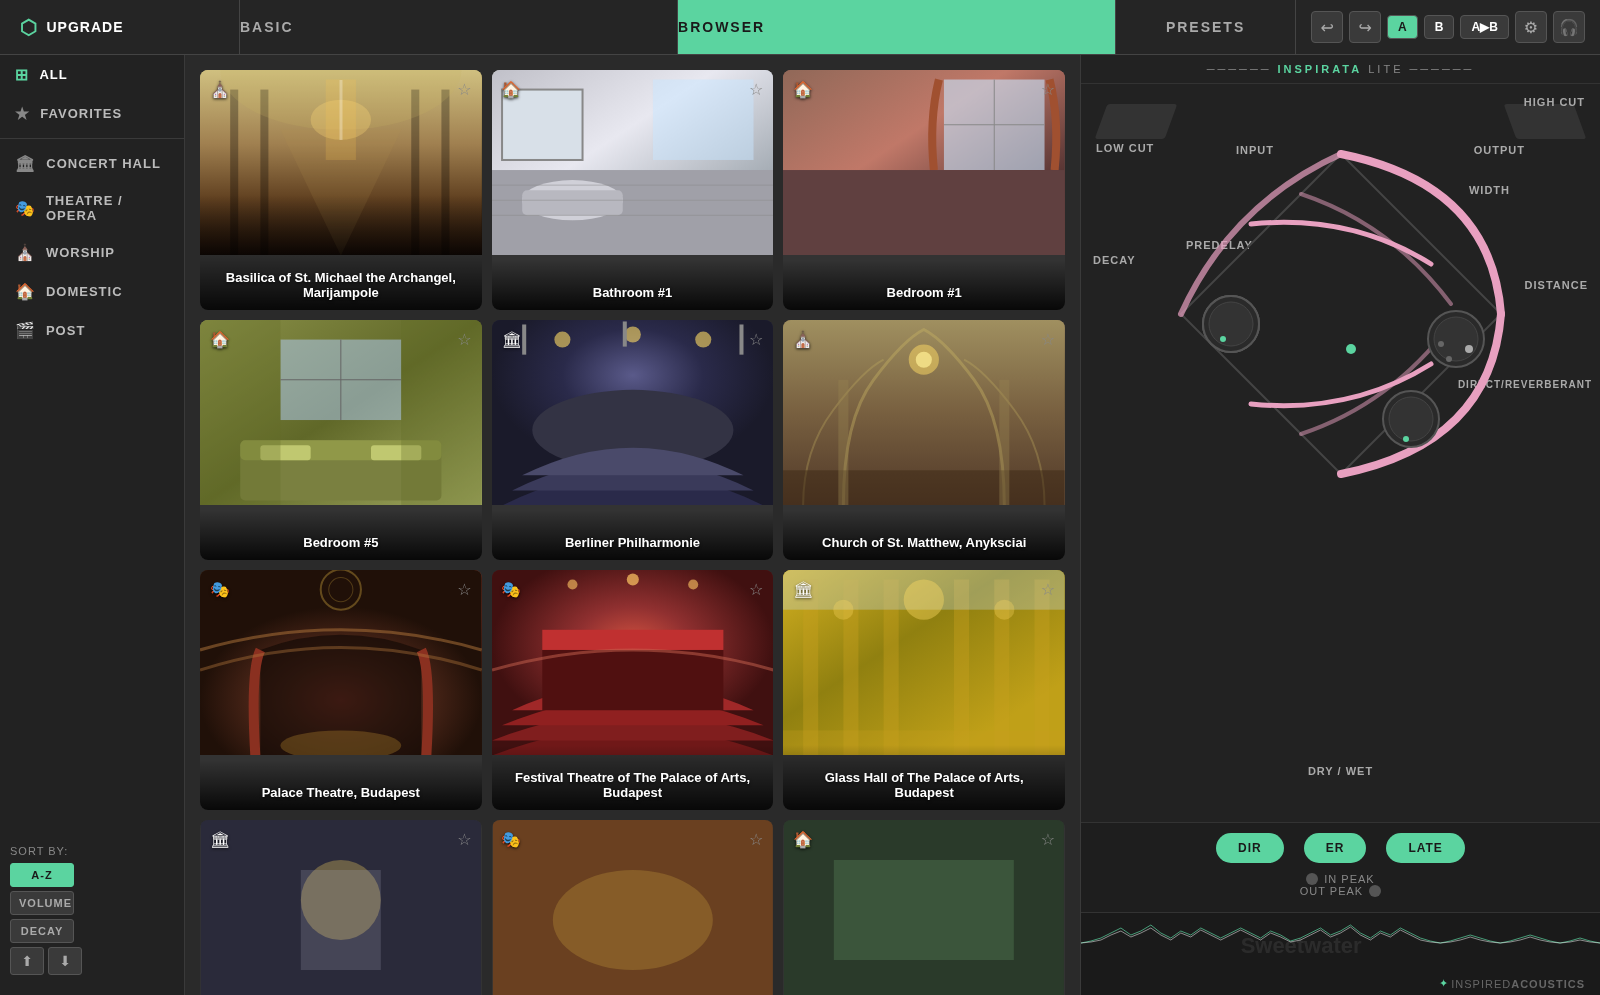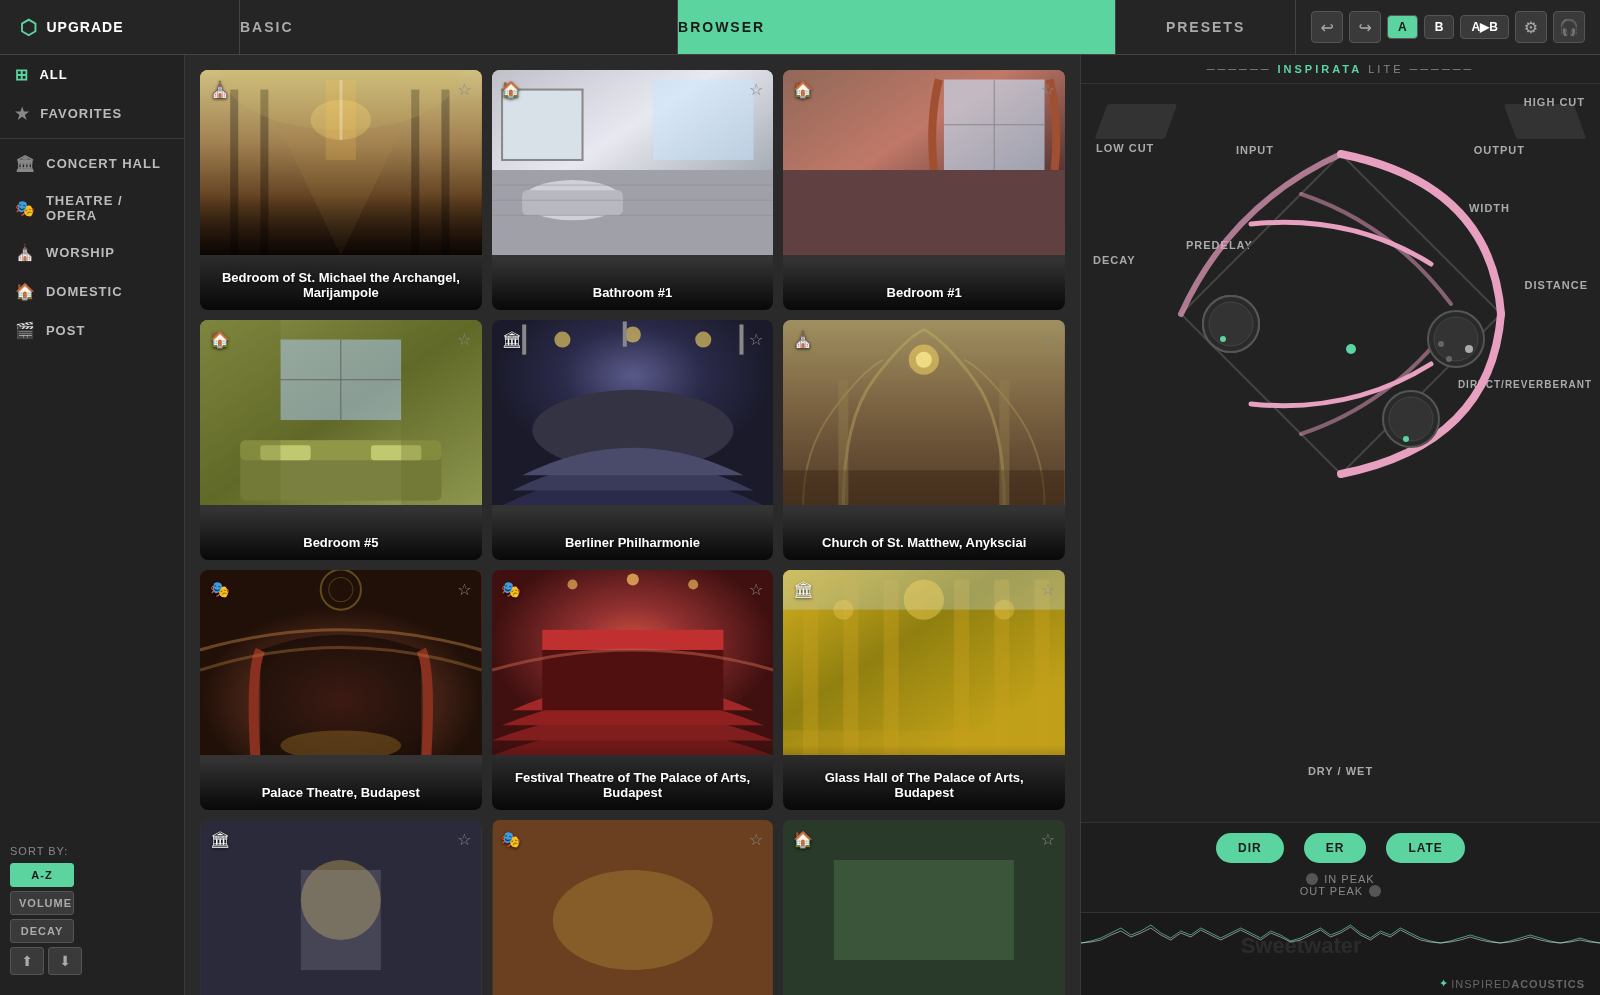--- a/index.html
+++ b/index.html
@@ -499,21 +499,21 @@
           <ellipse cx="140" cy="0" rx="120" ry="60" fill="rgba(200,180,100,0.2)"></ellipse>
 
           <path d="M140 185 L80 60 L200 60 Z" fill="rgba(180,150,80,0.15)"></path>
 
           <ellipse cx="140" cy="50" rx="30" ry="20" fill="rgba(255,220,120,0.3)"></ellipse>
           <rect x="125" y="10" width="30" height="80" fill="rgba(255,200,80,0.2)"></rect>
         </svg>
       </div>
       <span class="card-type-icon">⛪</span>
       <span class="card-star">☆</span>
-      <div class="card-label">Bedroom of St. Michael the Archangel, Marijampole</div>
+      <div class="card-label">Basilica of St. Michael the Archangel, Marijampole</div>
     </div>
 
     <div class="card">
       <div class="card-visual bathroom-visual">
         <svg width="100%" height="100%" viewBox="0 0 280 185" preserveAspectRatio="xMidYMid slice">
           <defs>
             <linearGradient id="bg1" x1="0" y1="0" x2="1" y2="1">
               <stop offset="0%" stop-color="#c0c0c8"></stop>
               <stop offset="40%" stop-color="#e8e8f0"></stop>
               <stop offset="80%" stop-color="#a0a8b0"></stop>
@@ -802,21 +802,21 @@
 
     <div class="reverb-visual">
 
       <div style="position:absolute;top:20px;left:20px;width:70px;height:35px;background:#333;transform:skew(-20deg);border-radius:3px;"></div>
       <div style="position:absolute;top:20px;right:20px;width:70px;height:35px;background:#333;transform:skew(20deg);border-radius:3px;"></div>
 
       <span class="param-label" style="top:12px;left:15px;margin-top:46px;">LOW CUT</span>
       <span class="param-label" style="top:12px;right:15px;">HIGH CUT</span>
       <span class="param-label" style="top:60px;left:155px;">INPUT</span>
       <span class="param-label" style="top:60px;right:75px;">OUTPUT</span>
-      <span class="param-label" style="top:118px;right:90px;">WIDTH</span>
+      <span class="param-label" style="top:100px;right:90px;">WIDTH</span>
       <span class="param-label" style="top:170px;left:12px;">DECAY</span>
       <span class="param-label" style="top:155px;left:105px;">PREDELAY</span>
       <span class="param-label" style="top:195px;right:12px;">DISTANCE</span>
       <span class="param-label" style="top:295px;right:8px;font-size:10px;">DIRECT/REVERBERANT</span>
       <span class="param-label" style="bottom:45px;left:50%;transform:translateX(-50%);">DRY / WET</span>
 
       <svg width="380" height="380" viewBox="0 0 380 380" style="position:absolute;top:40px;left:50%;transform:translateX(-50%);">
 
         <path d="M190 30 L350 190 L190 350 L30 190 Z" fill="none" stroke="#444" stroke-width="2"></path>
 

